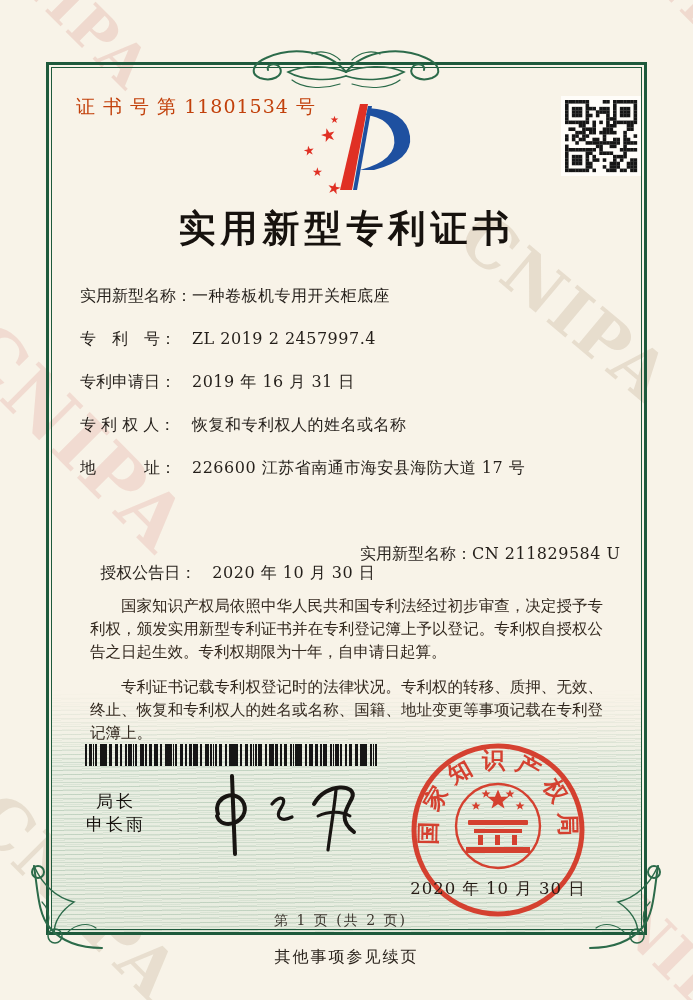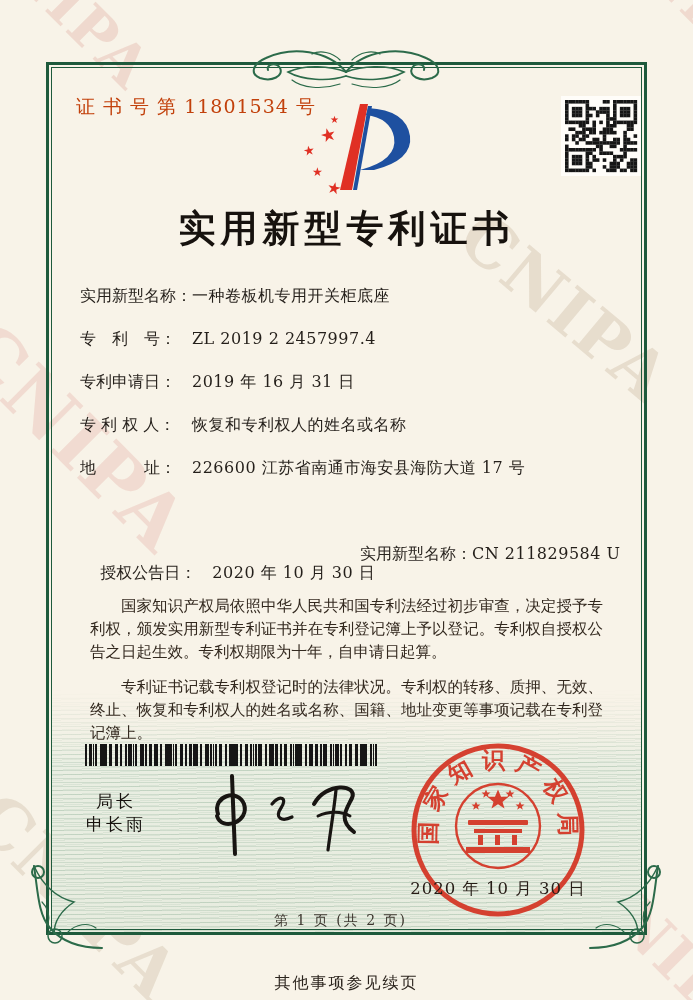--- a/index.html
+++ b/index.html
@@ -57,21 +57,21 @@
       repeating-linear-gradient(90deg,#151515 0 2px,rgba(0,0,0,0) 2px 5px),
       repeating-linear-gradient(90deg,#151515 0 1px,rgba(0,0,0,0) 1px 8px),
       repeating-linear-gradient(90deg,rgba(0,0,0,0) 0 4px,#151515 4px 7px,rgba(0,0,0,0) 7px 13px);}
   .officer{position:absolute; left:86px; top:790px; z-index:4; font-size:17px; letter-spacing:3px; color:#17120e;text-align:center;}
   .officer .name{}
   .sig{position:absolute; left:188px; top:762px; z-index:5;}
   .seal{position:absolute; left:408px; top:742px; z-index:5;}
   .pageinfo{position:absolute; left:0; top:912px; width:681px; z-index:4; text-align:center;
             font-size:14px; letter-spacing:2px; color:#3a342c;}
   .note{position:absolute; left:0; top:947px; width:693px; z-index:4; text-align:center;
-        font-size:16px; letter-spacing:2px; color:#2b241d;margin-top:26px;}
+        font-size:16px; letter-spacing:2px; color:#2b241d;}
 </style>
 </head>
 <body>
 
 <div class="page">
 
   <span class="wm wm1">CNIPA</span>
   <span class="wm wm2">CNIPA</span>
   <span class="wm wm3">CNIPA</span>
   <span class="wm wm4">CNIPA</span>

